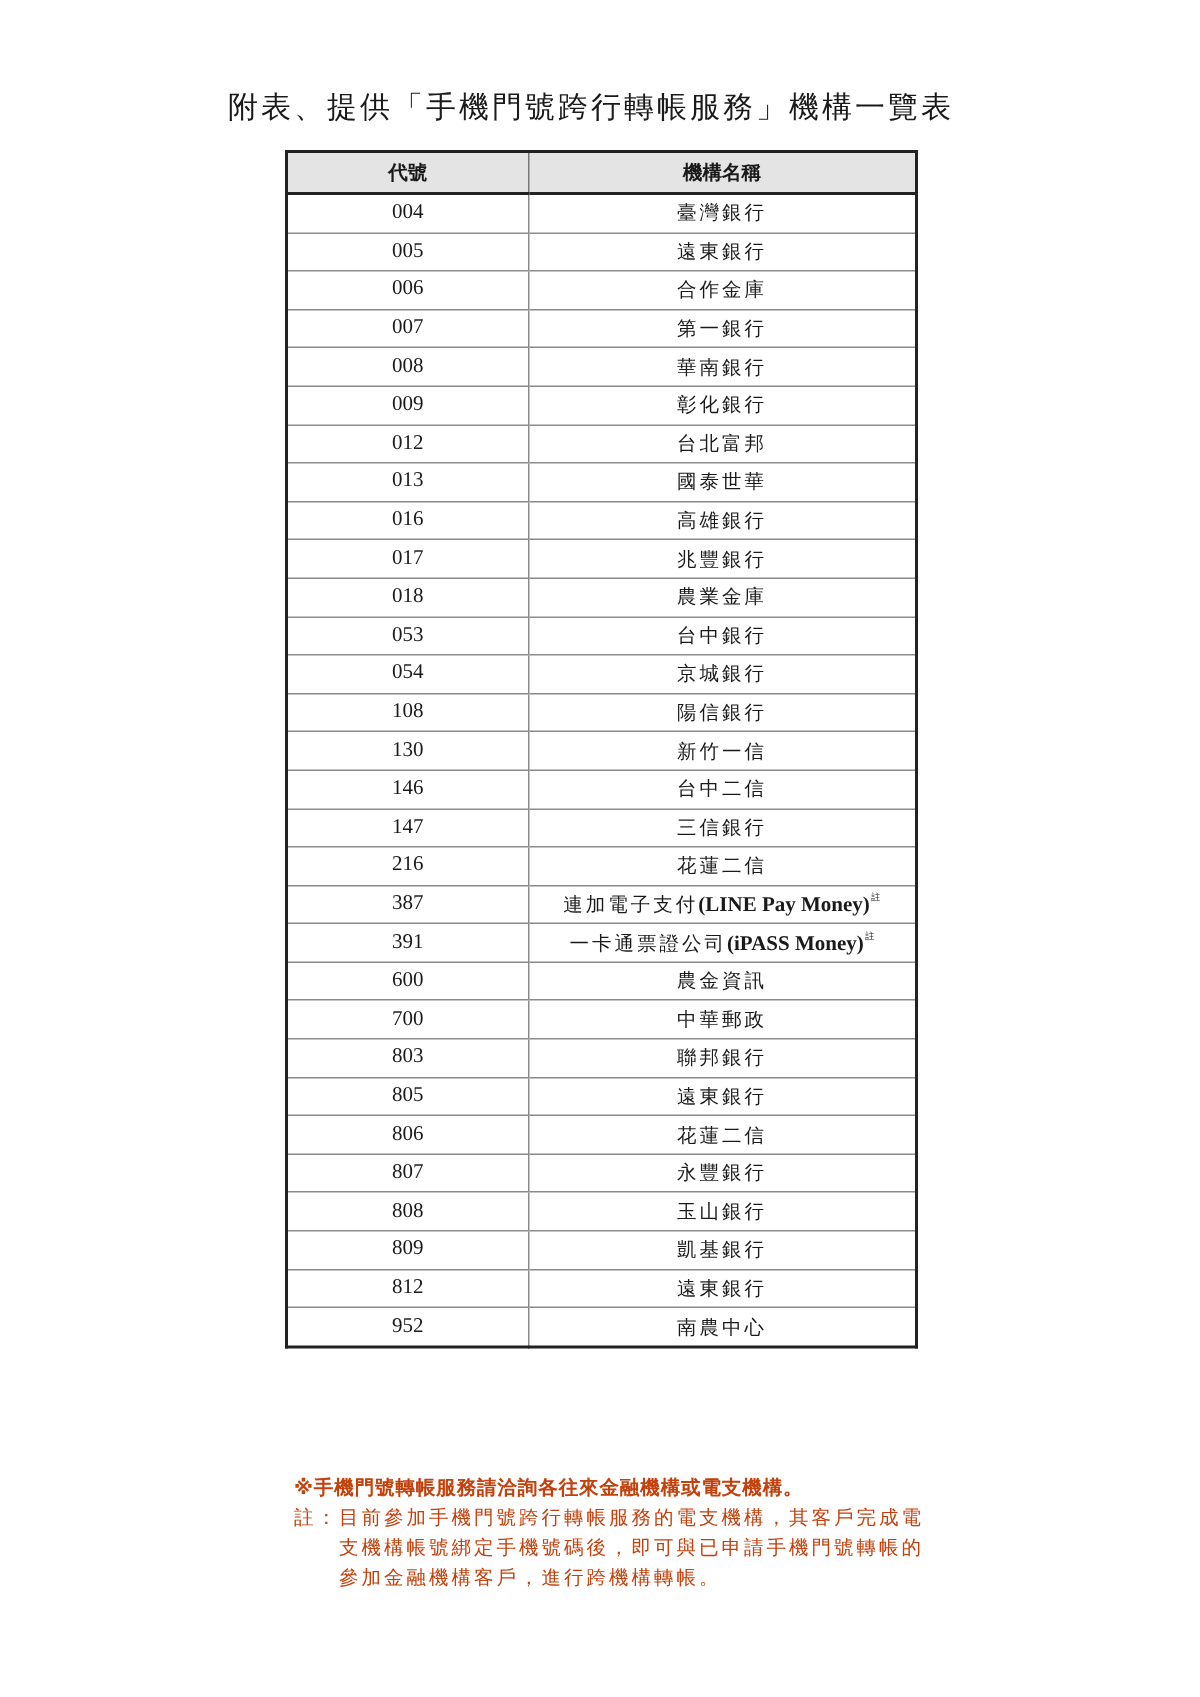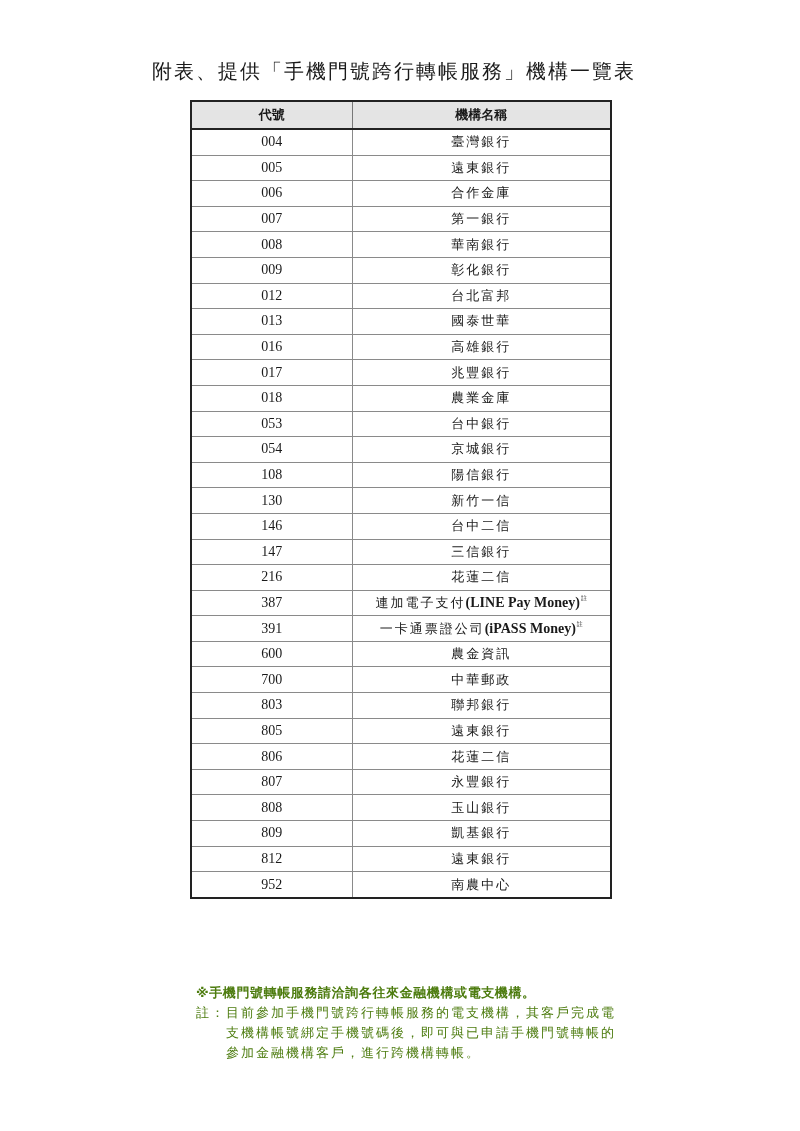--- a/index.html
+++ b/index.html
@@ -83,21 +83,21 @@
       letter-spacing: 0;
       margin-left: 1px;
     }
     .notes {
       position: absolute;
       top: 983px;
       left: 196px;
       width: 420px;
       font-size: 13px;
       line-height: 20px;
-      color: #4d7c0f;
+      color: #c2410c;
     }
     .notes .bold-note {
       font-weight: bold;
       letter-spacing: 0.6px;
       font-family: "DejaVu Sans", "Liberation Sans", sans-serif;
     }
     .notes .note-row {
       display: flex;
       letter-spacing: 2px;
     }

